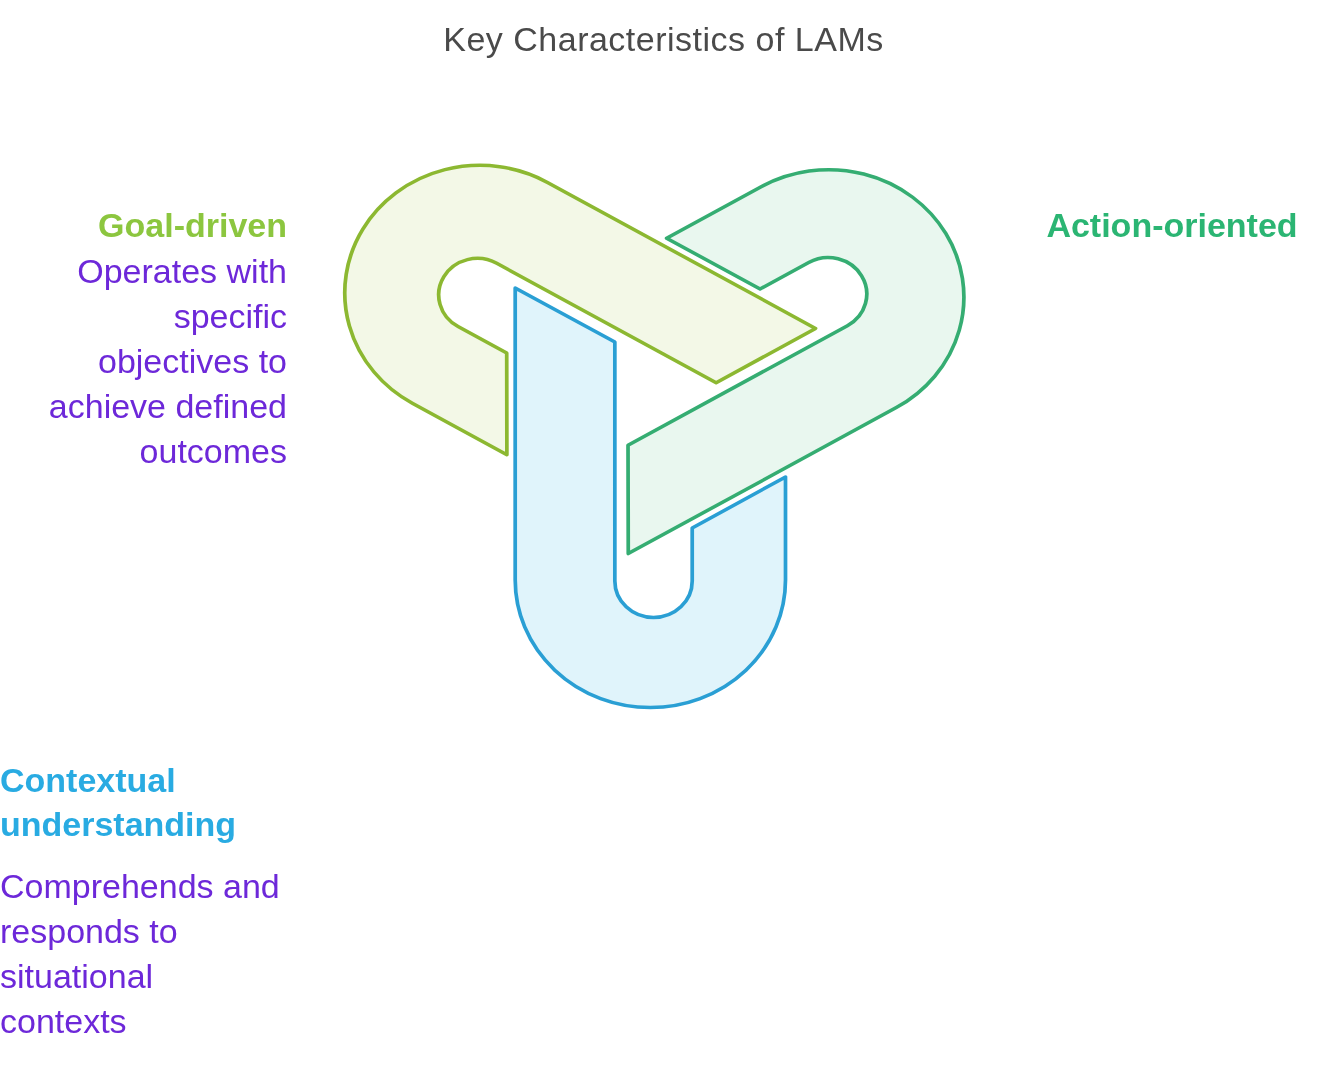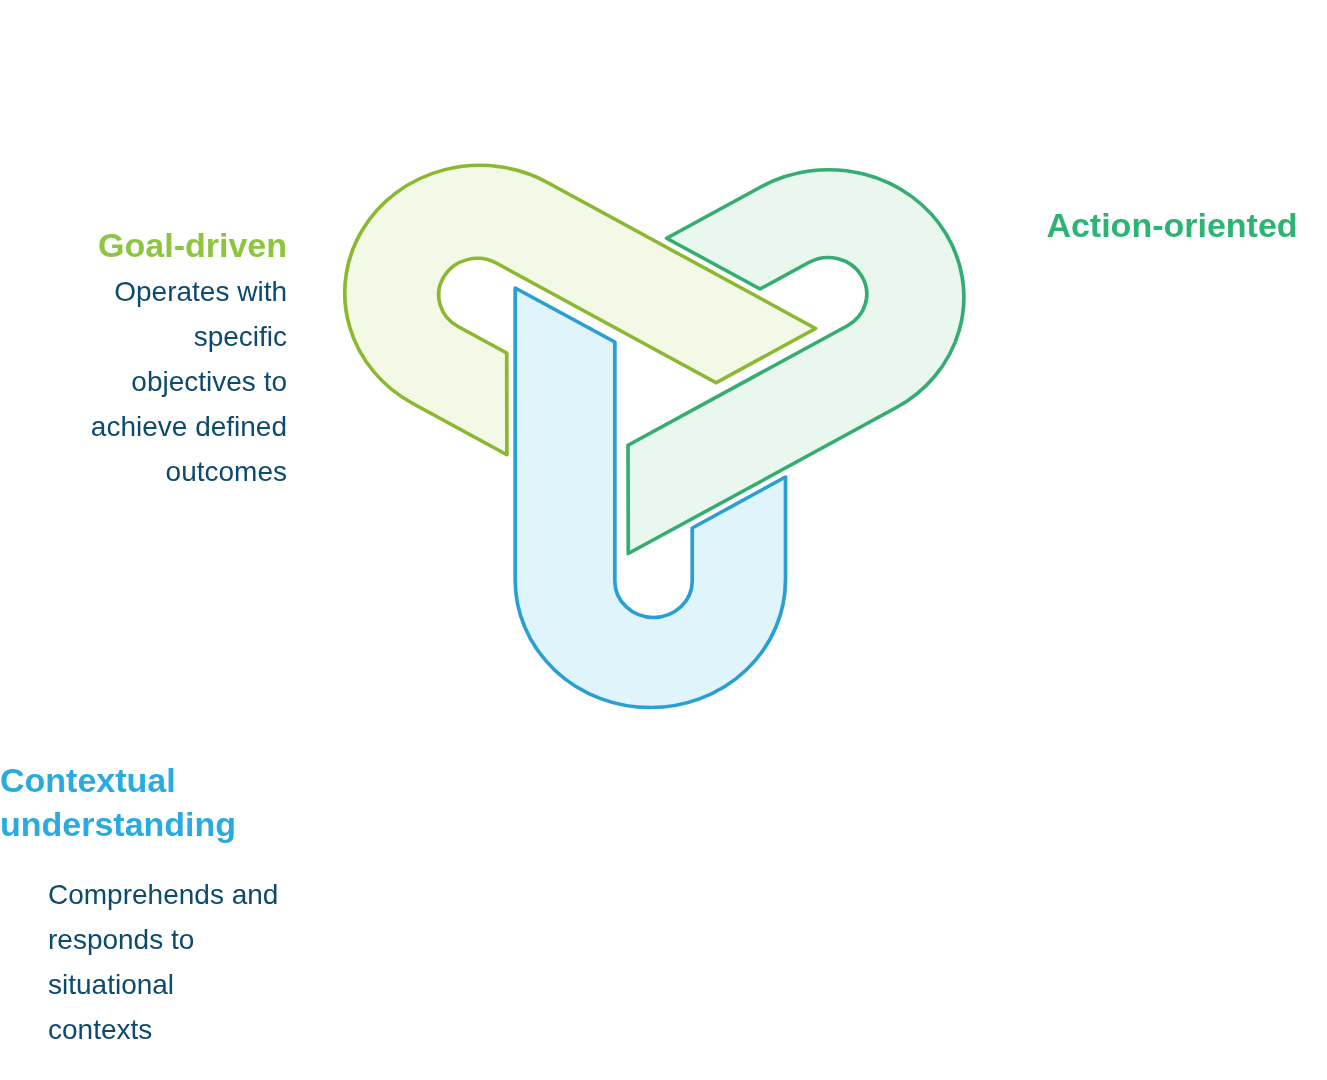--- a/index.html
+++ b/index.html
@@ -15,37 +15,37 @@
   }
   .title{
     position:absolute;left:0;right:0;top:20px;
     margin:0;
     text-align:center;
     font-size:34px;font-weight:400;
     color:#4A4A4A;
     letter-spacing:0.5px;
   }
   .label{position:absolute;}
-  .label-left{left:0;top:203px;width:287px;text-align:right;margin-top:20px;}
+  .label-left{left:0;top:203px;width:287px;text-align:right;}
   .label-right{left:1017px;top:203px;width:310px;text-align:center;}
   .label-bottom{left:0;right:0;top:758px;text-align:left;}
   .heading{
     font-size:34px;font-weight:700;line-height:44px;
     white-space:pre-line;
   }
   .heading.green{color:#8CC63F;}
   .heading.teal{color:#2BB573;}
   .heading.blue{color:#29ABE2;}
   .body{
-    font-size:28px;font-weight:400;line-height:45px;
-    color:#0c4a6e;
+    font-size:34px;font-weight:400;line-height:45px;
+    color:#6d28d9;
     white-space:pre-line;
     margin-top:2px;
   }
-  .label-bottom .body{margin-top:26px;padding-left:48px;}
+  .label-bottom .body{margin-top:18px;}
 </style>
 </head>
 <body>
 
 <div class="canvas">
 
   <svg class="knot" viewBox="0 0 1327 1080" xmlns="http://www.w3.org/2000/svg" aria-hidden="true">
     <defs>
 
       <path id="ulock" d="M 523,288
@@ -58,20 +58,21 @@
                A 127.5,127.5 0 0 1 523,580
                Z"></path>
     </defs>
     <g transform="matrix(1.06 0 0 1 -39.18 0)" stroke-width="3.5" stroke-linejoin="round" stroke-linecap="round">
       <use href="#ulock" transform="rotate(120 653 390)" fill="#F3F8E7" stroke="#8CB831"></use>
       <use href="#ulock" transform="rotate(240 653 390)" fill="#E9F7EF" stroke="#35AD72"></use>
       <use href="#ulock" fill="#E0F4FB" stroke="#2A9FD4"></use>
     </g>
   </svg>
 
+  <h1 class="title">Key Characteristics of LAMs</h1>
 
   <div class="label label-left">
     <div class="heading green">Goal-driven</div>
     <div class="body">Operates with
 specific
 objectives to
 achieve defined
 outcomes</div>
   </div>
 

